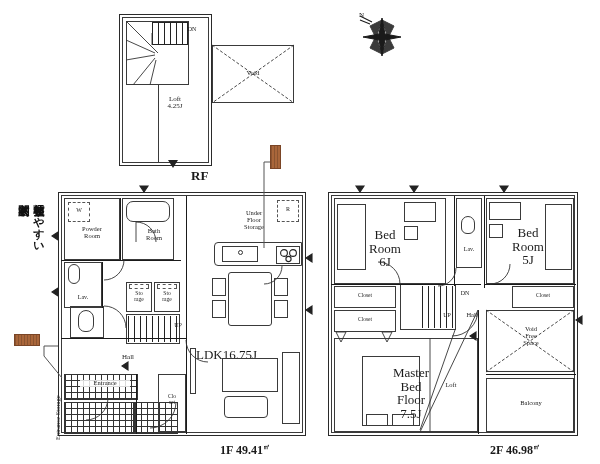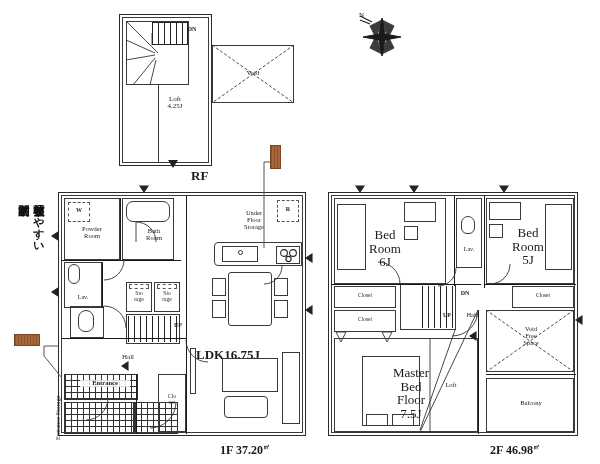--- a/index.html
+++ b/index.html
@@ -10,21 +10,21 @@
   
   .abs{position:absolute;box-sizing:border-box;}
   .wall{position:absolute;background:#1a1a1a;}
   .rm{position:absolute;box-sizing:border-box;border:1.3px solid #2a2a2a;background:#ffffff;}
   .thin{position:absolute;box-sizing:border-box;border:1px solid #3a3a3a;}
   .dash{position:absolute;box-sizing:border-box;border:1px dashed #555;}
   .lbl{position:absolute;text-align:center;line-height:1.05;
        font-family:"Liberation Serif", serif;color:#1c1c1c;white-space:pre-line;} .f55{font-size:5.5px;} .f6{font-size:6px;}
   .f65{font-size:6.5px;} .f7{font-size:7px;}
   .f8{font-size:13px;}
-  .bld{font-weight:700;}
+  .bld{font-weight:400;}
 
   
   .tile{background-image:
       repeating-linear-gradient(0deg,#333 0 0.8px,transparent 0.8px 6px),
       repeating-linear-gradient(90deg,#333 0 0.8px,transparent 0.8px 6px);}
   .stair{background-image:repeating-linear-gradient(90deg,#222 0 0.9px,transparent 0.9px 6px);}
 
   svg.ov{position:absolute;left:0;top:0;width:600px;height:464px;pointer-events:none;}
 
   .accent{position:absolute;background:#a9663a;
@@ -158,21 +158,21 @@
     <div class="thin" style="left:190px;top:348px;width:6px;height:46px;"></div>
 
     <div class="wall" style="left:186px;top:260px;width:1.4px;height:174px;"></div>
     <div class="wall" style="left:120px;top:198px;width:1.4px;height:62px;"></div>
     <div class="wall" style="left:61px;top:260px;width:120px;height:1.4px;"></div>
     <div class="wall" style="left:102px;top:262px;width:1.4px;height:46px;"></div>
     <div class="wall" style="left:61px;top:338px;width:125px;height:1.4px;"></div>
     <div class="wall" style="left:186px;top:196px;width:1.4px;height:66px;"></div>
     <div class="wall" style="left:136px;top:374px;width:1.4px;height:60px;"></div>
 
-    <div class="areaTxt" style="left:220px;top:442px;"><span>1F 37.20</span><span class="sup">㎡</span></div>
+    <div class="areaTxt" style="left:220px;top:442px;"><span>1F 49.41</span><span class="sup">㎡</span></div>
   </div>
 
   <div>
 
     <div class="rm" style="left:328px;top:192px;width:250px;height:244px;border-width:1.6px;"></div>
     <div class="thin" style="left:331px;top:195px;width:244px;height:238px;"></div>
 
     <div class="thin" style="left:334px;top:198px;width:112px;height:86px;"></div>
     <div class="thin" style="left:337px;top:204px;width:29px;height:66px;"></div>
     <div class="thin" style="left:404px;top:202px;width:32px;height:20px;"></div>

